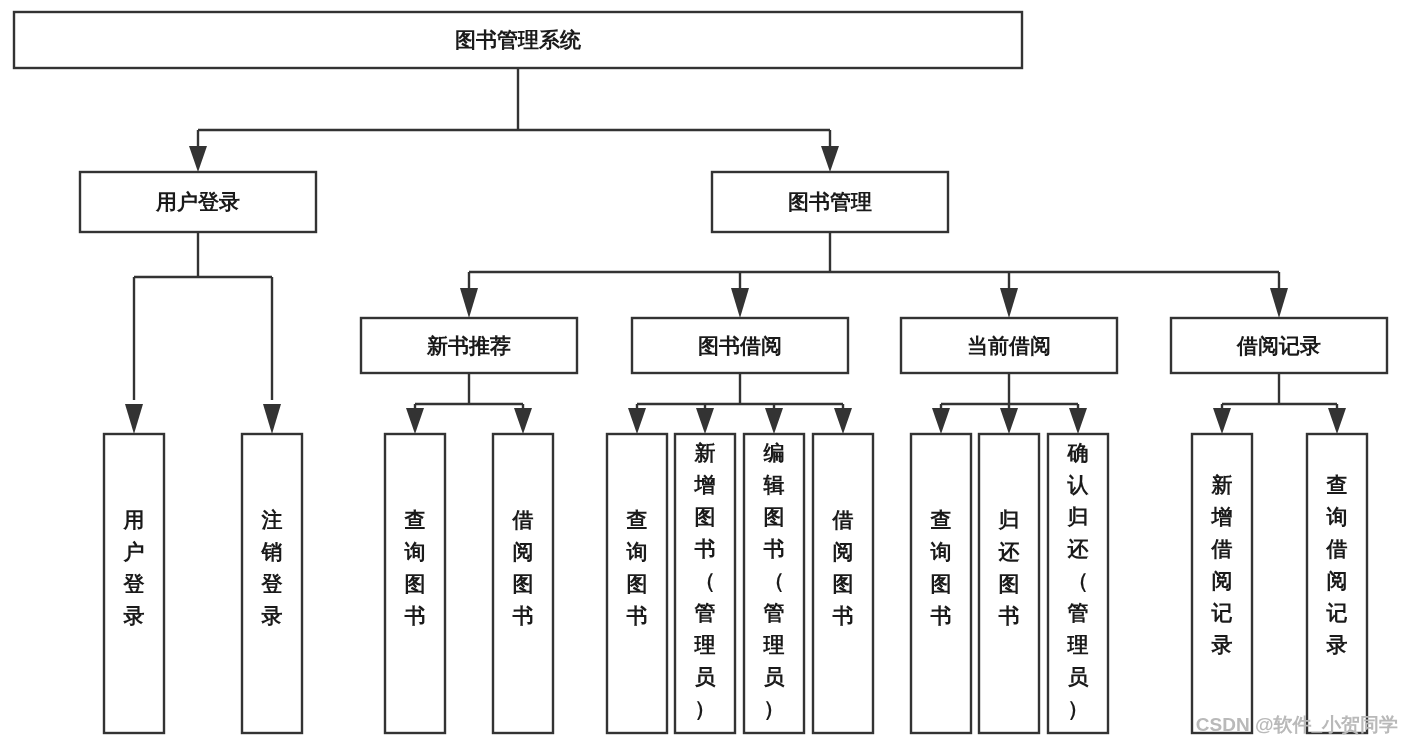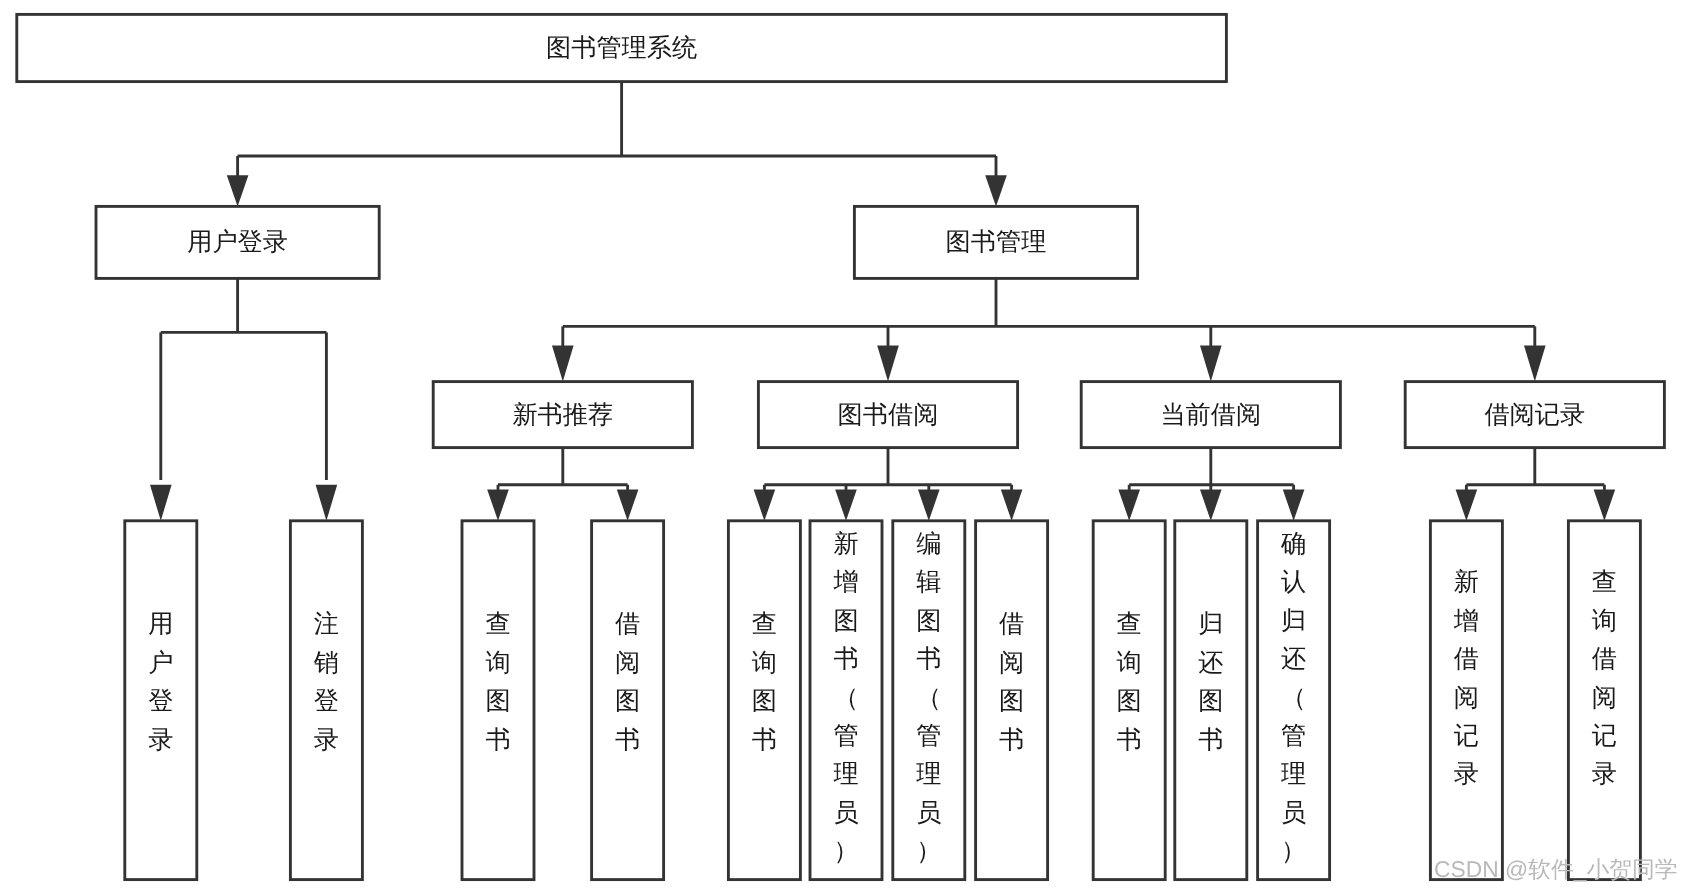--- a/index.html
+++ b/index.html
@@ -10,20 +10,21 @@
   }
   body {
     font-family: "Liberation Sans", "DejaVu Sans", sans-serif;
   }
   #diagram-root {
     position: relative;
     width: 1405px;
     height: 747px;
     background: #ffffff;
     overflow: hidden;
+    font-weight: bold;
   }
   svg.diagram-canvas {
     position: absolute;
     top: 0;
     left: 0;
     width: 1405px;
     height: 747px;
     display: block;
   }
   .node-box {

